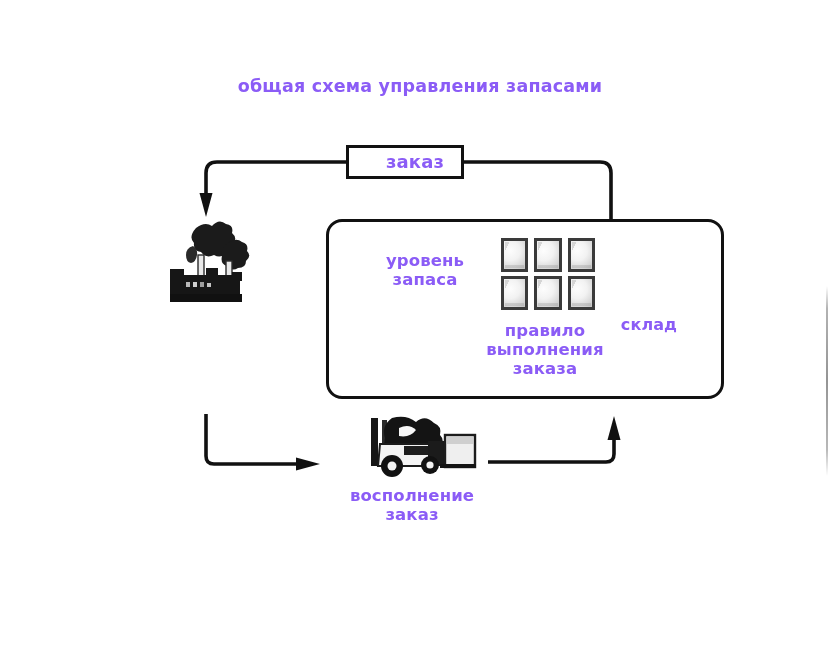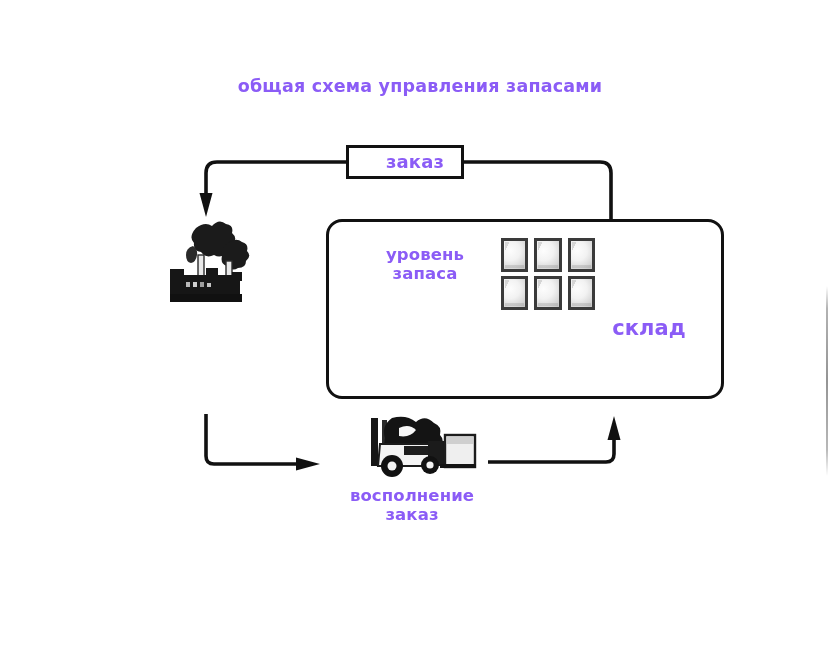--- a/index.html
+++ b/index.html
@@ -140,23 +140,23 @@
     content: "";
     position: absolute;
     left: 1px; top: 1px; right: 1px; bottom: 1px;
     background:
       linear-gradient(118deg, rgba(140,140,140,0.30) 0 14%, rgba(255,255,255,0) 14% 100%),
       linear-gradient(0deg, rgba(120,120,120,0.22) 0 10%, rgba(255,255,255,0) 10% 100%);
   }
 
   
   #supplier-label { left: 110px; top: 318px; width: 190px; font-size: 16.5px; }
-  #level-label    { left: 372px; top: 245px; width: 106px; font-size: 16.5px; }
+  #level-label    { left: 372px; top: 251px; width: 106px; font-size: 16.5px; }
   #rule-label     { left: 470px; top: 321px; width: 150px; font-size: 16.5px; }
-  #wh-label       { left: 596px; top: 316px; width: 106px; font-size: 21px; }
+  #wh-label       { left: 596px; top: 316px; width: 106px; font-size: 16px; }
   #repl-label     { left: 326px; top: 486px; width: 172px; font-size: 16.5px; }
 
   
   #scan-edge {
     position: absolute;
     left: 826px;
     top: 286px;
     width: 2px;
     height: 190px;
     background: linear-gradient(to bottom,
@@ -277,20 +277,23 @@
     <div class="stock-cell"></div>
     <div class="stock-cell"></div>
     <div class="stock-cell"></div>
     <div class="stock-cell"></div>
   </div>
 
 
   <div class="lbl" id="level-label">уровень
 запаса</div>
 
+  <div class="lbl" id="rule-label">правило
+выполнения
+заказа</div>
 
   <div class="lbl" id="wh-label">склад</div>
 
   <div class="lbl" id="repl-label">восполнение
 заказ</div>
 
   <div id="scan-edge"></div>
 
 </div>
 

